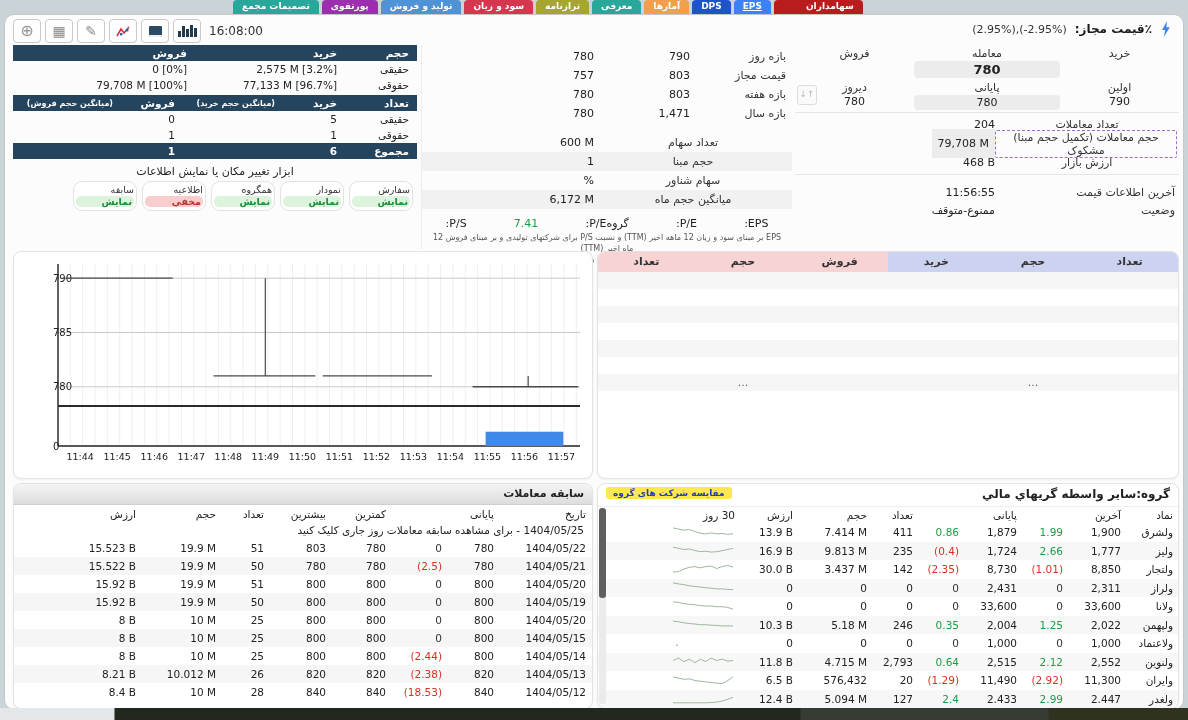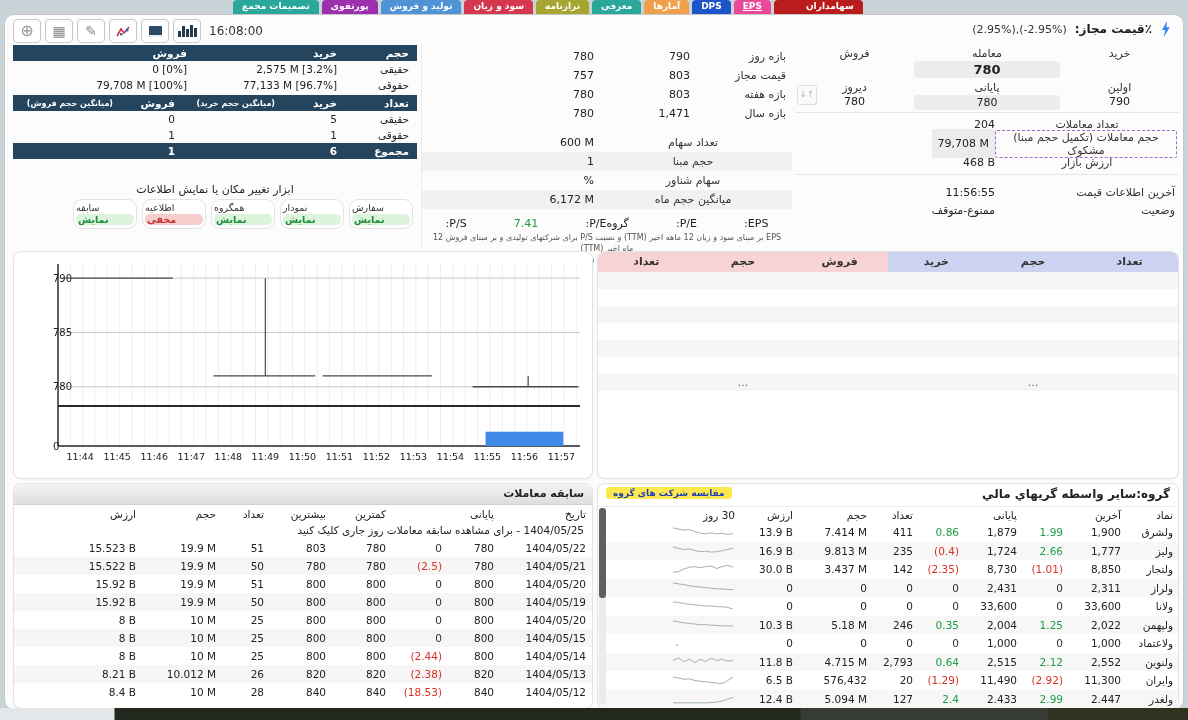--- a/index.html
+++ b/index.html
@@ -64,23 +64,23 @@
   
   .grid-vt{display:grid;grid-template-columns:72px 150px 1fr;direction:rtl}
   .grid-ct{display:grid;grid-template-columns:72px 62px 100px 62px 1fr;direction:rtl}
   .thead{background:#25455e;color:#fff;font-weight:bold;font-size:10.5px}
   .thead>div,.trow>div{padding:2px 8px;white-space:nowrap}
   .trow{font-size:10.5px}
   .trow>div{padding:2px 8px}
   .tnum{text-align:right}
   .small-h{font-size:8px;align-self:center}
   .total-row{background:#25455e;color:#fff;font-weight:bold}
-  #tools-title{text-align:center;margin-top:24px;color:#222;font-size:11px}
+  #tools-title{text-align:center;margin-top:6px;color:#222;font-size:11px}
   #tools{display:flex;direction:rtl;gap:5px;margin-top:3px;padding-right:4px}
-  .togbtn{width:58px;border:1px solid #e2e2e2;border-radius:9px;background:#fff;text-align:left;
+  .togbtn{width:58px;border:1px solid #e2e2e2;border-radius:9px;background:#fff;text-align:right;
           padding:2px 2px 3px;cursor:pointer}
   .togbtn .tl{font-size:9.5px;color:#333}
   .togbtn .st{font-size:9.5px;font-weight:bold;border-radius:5px;margin-top:1px;padding:0 2px}
   .st.on{color:#1e8f3e;background:#dcf3dc}
   .st.off{color:#c03333;background:#f7cdcd}
   
   .card{position:absolute;background:#fff;border:1px solid #e3e3e3;border-radius:8px;
         box-shadow:0 1px 2px rgba(0,0,0,.05);overflow:hidden}
   #chart-card{left:8px;top:236px;width:578px;height:226px}
   #ob-card{left:592px;top:236px;width:580px;height:226px}
@@ -125,21 +125,21 @@
   
   #bottombar{position:absolute;left:0;top:708px;width:1188px;height:12px;
      background:linear-gradient(90deg,#e3e7e9 0,#e3e7e9 114px,#23281f 115px,#23281f 800px,#363b33 801px,#363b33 1048px,#2e321f 1049px,#2e321f 100%)}
   .num{direction:ltr;unicode-bidi:embed}
 </style>
 </head>
 <body>
 
 <div id="tabs">
     <div class="tab" style="background: #b91c1c; padding-left: 32px;">سهامداران</div>
-    <div class="tab" style="background: #ec4899; text-decoration: underline;">EPS</div>
+    <div class="tab" style="background: #3b82f6; text-decoration: underline;">EPS</div>
     <div class="tab" style="background: rgb(29, 85, 200);">DPS</div>
     <div class="tab" style="background: rgb(240, 160, 75);">آمارها</div>
     <div class="tab" style="background: rgb(42, 167, 155);">معرفی</div>
     <div class="tab" style="background: rgb(165, 165, 47);">ترازنامه</div>
     <div class="tab" style="background: rgb(212, 55, 78);">سود و زیان</div>
     <div class="tab" style="background: rgb(79, 147, 214);">تولید و فروش</div>
     <div class="tab" style="background: rgb(155, 47, 174);">پورتفوی</div>
     <div class="tab" style="background: rgb(42, 167, 155);">تصمیمات مجمع</div>
   </div>
 

